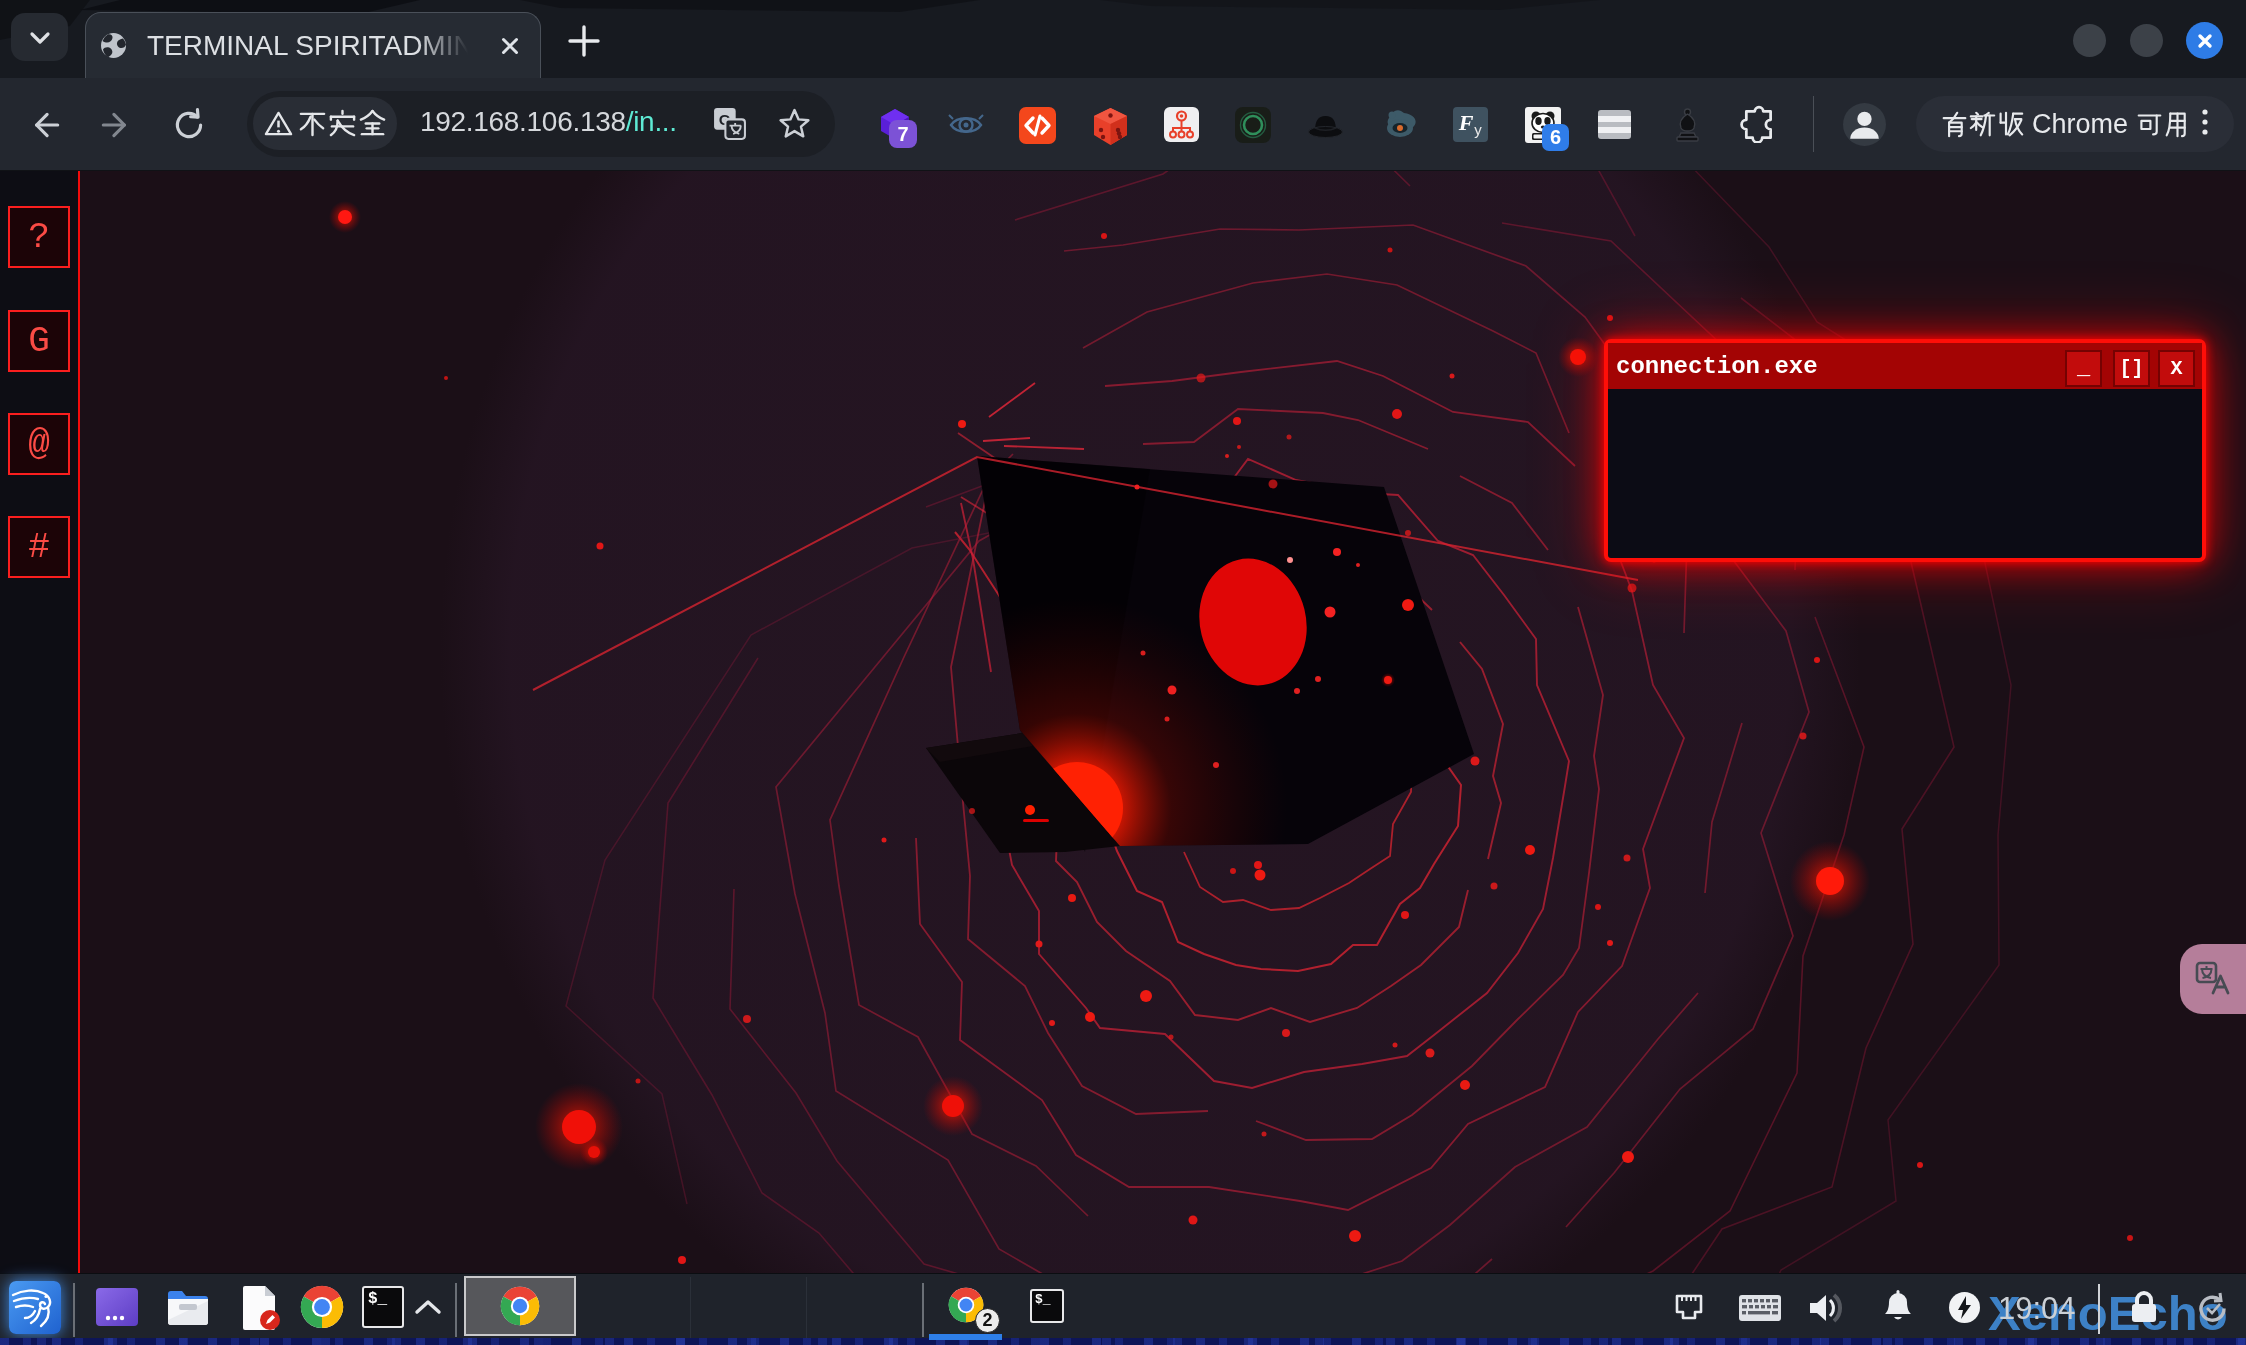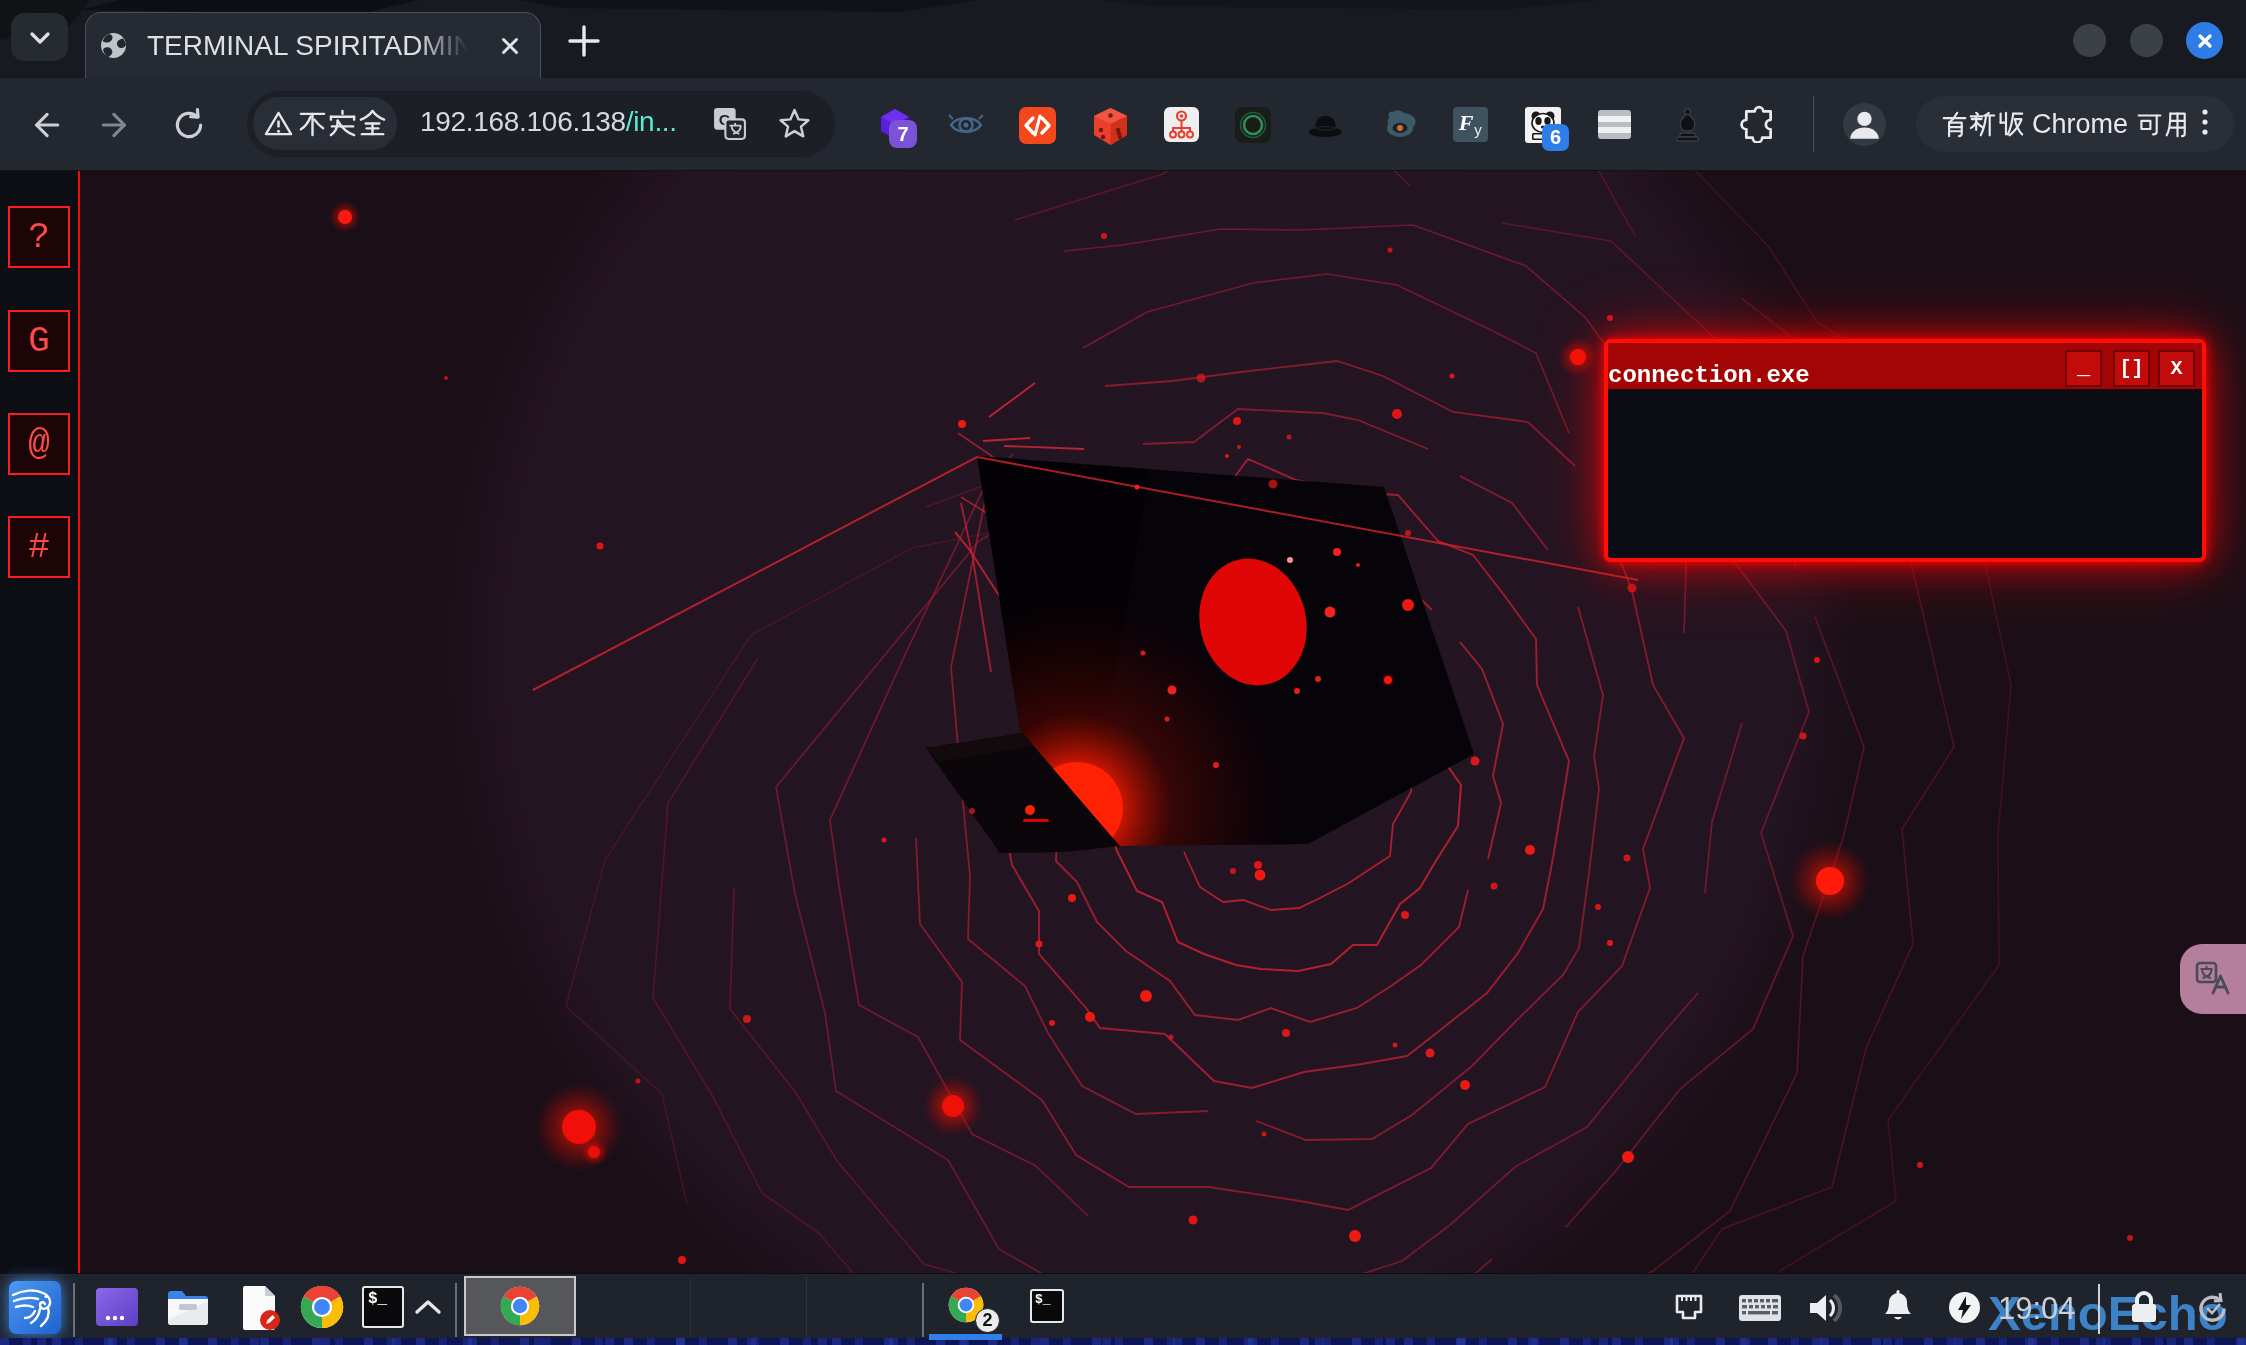--- a/index.html
+++ b/index.html
@@ -2,21 +2,21 @@
 <html><head><meta charset="utf-8"><style>
 *{margin:0;padding:0;box-sizing:border-box}
 html,body{width:2246px;height:1345px;overflow:hidden;background:#15181d;font-family:"Liberation Sans",sans-serif}
 #tabstrip{position:absolute;left:0;top:0;width:2246px;height:78px;background:#171a20}
 #toolbar{position:absolute;left:0;top:78px;width:2246px;height:93px;background:#23272f;border-bottom:1px solid #101216}
 #tab{position:absolute;left:85px;top:12px;width:456px;height:66px;background:#262b33;border:1px solid #4a5059;border-bottom:none;border-radius:16px 16px 0 0;display:flex;align-items:center}
 #sidebar{position:absolute;left:0;top:171px;width:80px;height:1102px;background:#0d0d14;border-right:2px solid #f30b0b}
 .sbtn{position:absolute;left:8px;width:62px;height:62px;border:2px solid #fb1e1e;background:#1c0407;color:#fb4b45;font-family:"Liberation Mono",monospace;font-size:36px;display:flex;align-items:center;justify-content:center}
 #taskbar{position:absolute;left:0;top:1273px;width:2246px;height:72px;background:#1f232b;border-top:1px solid #0b0d11}
 #term{position:absolute;left:1604px;top:339px;width:602px;height:223px;border:4px solid #ff0e08;border-radius:7px;background:#0c0c15;box-shadow:0 0 10px #ff0000,0 0 34px rgba(255,0,0,.75),0 0 70px rgba(255,0,0,.45)}
-#termbar{height:46px;background:#a30404;display:flex;align-items:flex-end;}
+#termbar{height:46px;background:#a30404;display:flex;align-items:center;padding-left:8px}
 #termtitle{font-family:"Liberation Mono",monospace;font-weight:bold;font-size:24px;color:#fff}
 .tbtn{width:37px;height:37px;background:#c20c0c;border:2px solid #750202;color:#fff;font-family:"Liberation Mono",monospace;font-weight:bold;display:flex;align-items:center;justify-content:center;position:absolute;top:7px}
 #termbody{font-family:"Liberation Mono",monospace;font-size:24px;line-height:27.6px;color:#dcdcdc;padding:22px 0 0 15px;white-space:pre}
 </style></head><body>
 
 <svg id="bg" width="2246" height="1102" viewBox="0 171 2246 1102" style="position:absolute;left:0;top:171px">
 <defs>
 <radialGradient id="bigell" cx="50%" cy="50%" r="50%">
  <stop offset="0%" stop-color="#261624"></stop>
         <stop offset="90%" stop-color="#251523"></stop>

